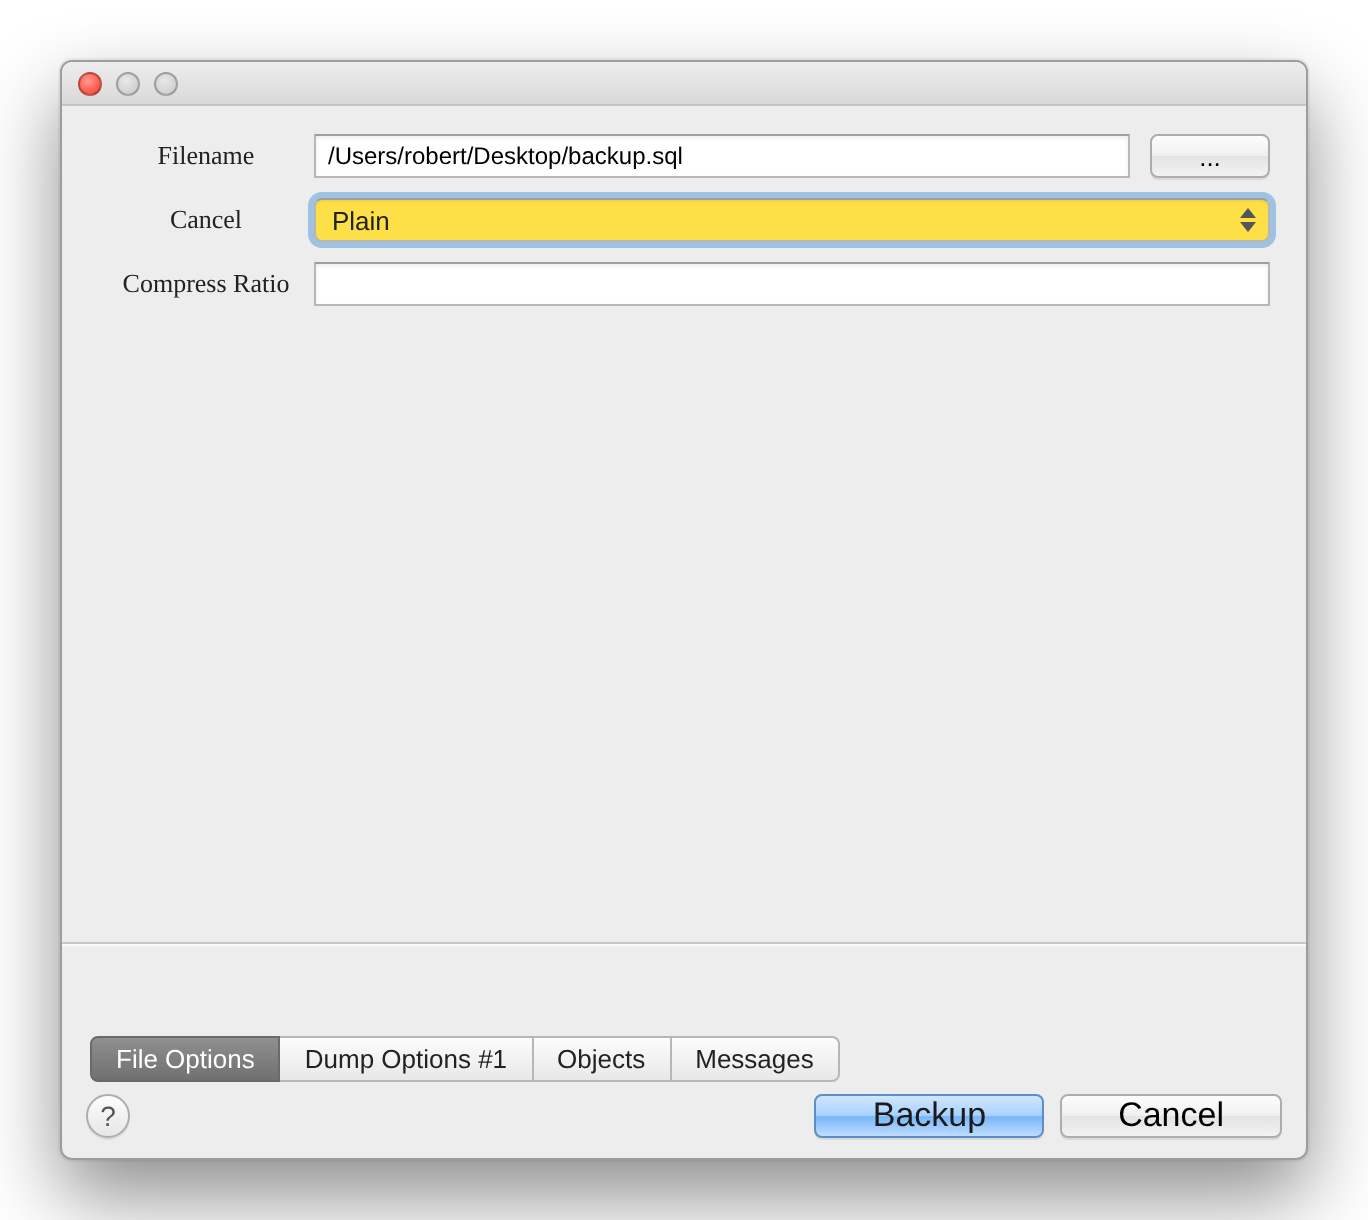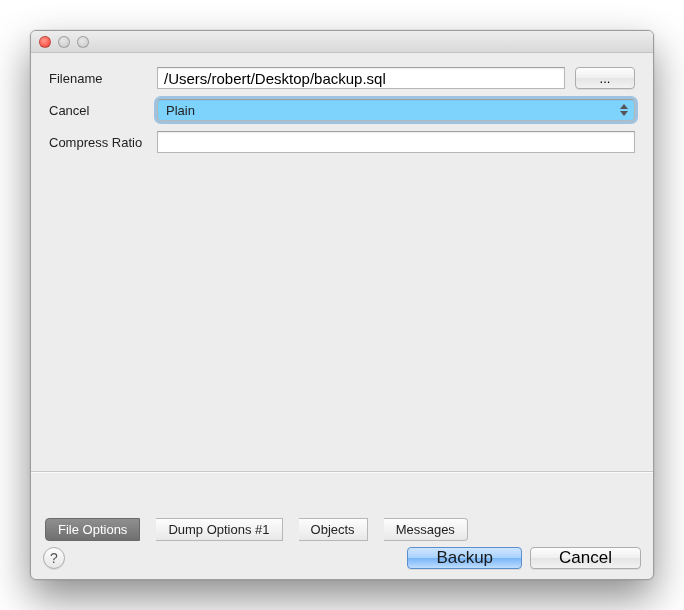--- a/index.html
+++ b/index.html
@@ -44,30 +44,31 @@
     padding: 14px 18px 6px 18px;
   }
   .row {
     display: flex;
     align-items: center;
     margin-bottom: 10px;
   }
   .label {
     width: 108px;
     flex-shrink: 0;
-    text-align: left;
+    text-align: center;
+    font-family: Liberation Serif, serif;
   }
   .text-input {
     flex: 1;
     height: 22px;
     border: 1px solid #b7b7b7;
     border-top-color: #9f9f9f;
     background: #fff;
     font-family: inherit;
-    font-size: 15px;
+    font-size: 12px;
     padding: 0 6px;
     border-radius: 0;
     box-shadow: inset 0 1px 2px rgba(0,0,0,0.08);
   }
   .browse-btn {
     margin-left: 10px;
     width: 60px;
     height: 22px;
     border: 1px solid #adadad;
     border-radius: 4px;
@@ -80,21 +81,21 @@
   .select-wrap {
     flex: 1;
     position: relative;
   }
   .select {
     width: 100%;
     height: 22px;
     border: 1px solid #b7b7b7;
     border-top-color: #9f9f9f;
     border-radius: 4px;
-    background: #7dd3fc;
+    background: #fde047;
     font-size: 13px;
     padding: 0 22px 0 8px;
     display: flex;
     align-items: center;
     box-shadow: inset 0 1px 1px rgba(0,0,0,0.05);
   }
   .select.focus {
     box-shadow: 0 0 0 3px rgba(94,158,214,0.55), inset 0 1px 1px rgba(0,0,0,0.05);
   }
   .select-arrows {
@@ -110,21 +111,21 @@
   }
   .select-arrows svg { display:block; }
 
   .bottom {
     border-top: 1px solid #c8c8c8;
     box-shadow: inset 0 1px 0 #fafafa;
     padding: 6px 12px 10px 12px;
   }
   .tabs {
     display: flex;
-    gap: 16px;
+    gap: 0;
     margin-bottom: 6px;
     padding-left: 2px;
     margin-top: 40px;
   }
   .tab {
     padding: 3px 12px;
     font-size: 13px;
     border: 1px solid #b7b7b7;
     background: linear-gradient(#fdfdfd, #e8e8e8);
     cursor: default;

